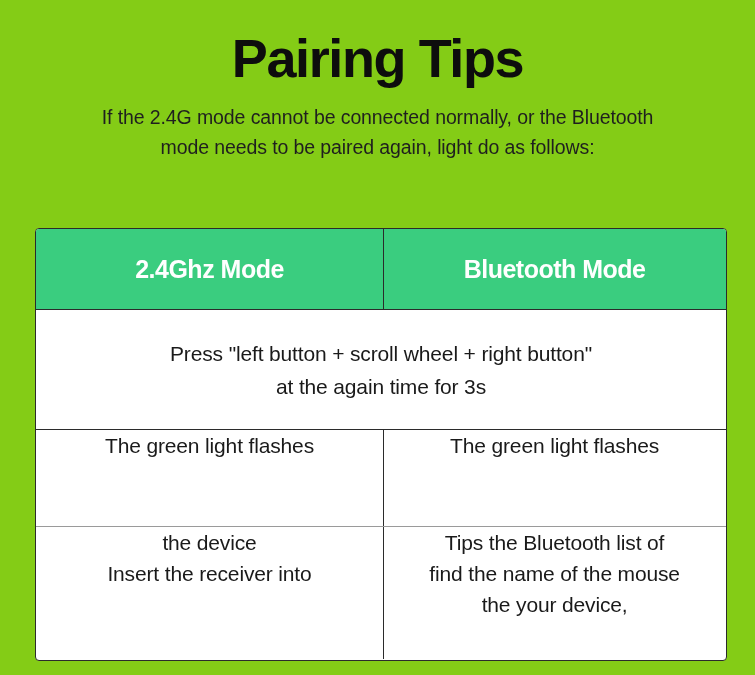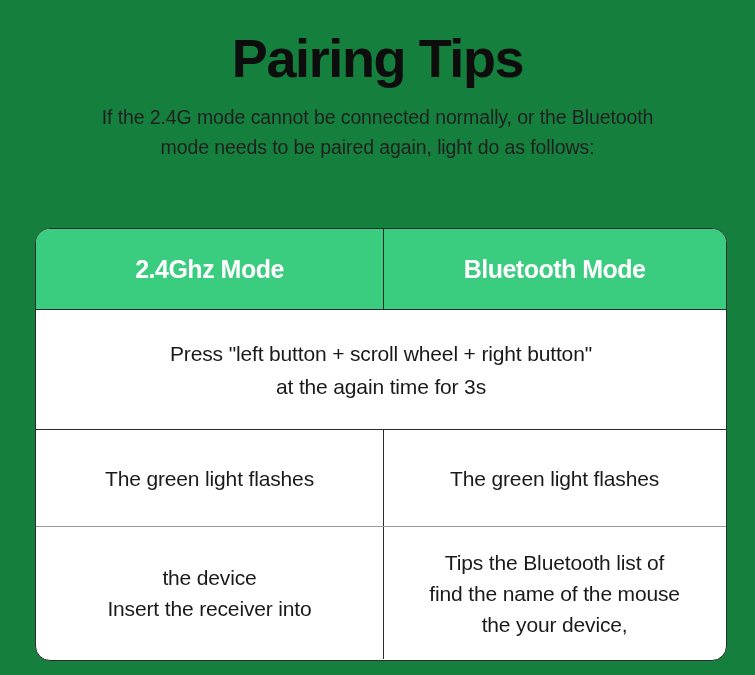--- a/index.html
+++ b/index.html
@@ -14,21 +14,21 @@
     overflow: hidden;
     font-family: "Liberation Sans", sans-serif;
     color: #1a1a1a;
     -webkit-font-smoothing: antialiased;
   }
 
   .page {
     position: relative;
     width: 755px;
     height: 675px;
-    background: #15803d;
+    background: #84cc16;
   }
 
   
   .title {
     position: absolute;
     left: 0;
     top: 26px;
     width: 755px;
     text-align: center;
     font-size: 54px;
@@ -57,21 +57,21 @@
 
   
   .table {
     position: absolute;
     left: 35px;
     top: 228px;
     width: 692px;
     height: 433px;
     box-sizing: border-box;
     border: 1.4px solid #2b2b2b;
-    border-radius: 15px;
+    border-radius: 4px;
     background: #ffffff;
     overflow: hidden;
   }
 
   .row {
     display: flex;
     box-sizing: border-box;
     width: 100%;
   }
 
@@ -117,21 +117,21 @@
   .row-body {
     border-bottom: 1.4px solid #2b2b2b;
   }
   .row-flash { height: 97px; border-bottom-color: #9a9a9a; }
   .row-final { height: 132px; border-bottom: none; }
 
   .row-body .cell {
     display: flex;
     flex-direction: column;
     align-items: center;
-    justify-content: center;
+    justify-content: flex-start;
     text-align: center;
     box-sizing: border-box;
     font-size: 21px;
     line-height: 31px;
     color: #1a1a1a;
     letter-spacing: -0.15px;
   }
   .row-body .cell-left  { width: 348px; border-right: 1.4px solid #2b2b2b; }
   .row-body .cell-right { width: 341.2px; }
 

